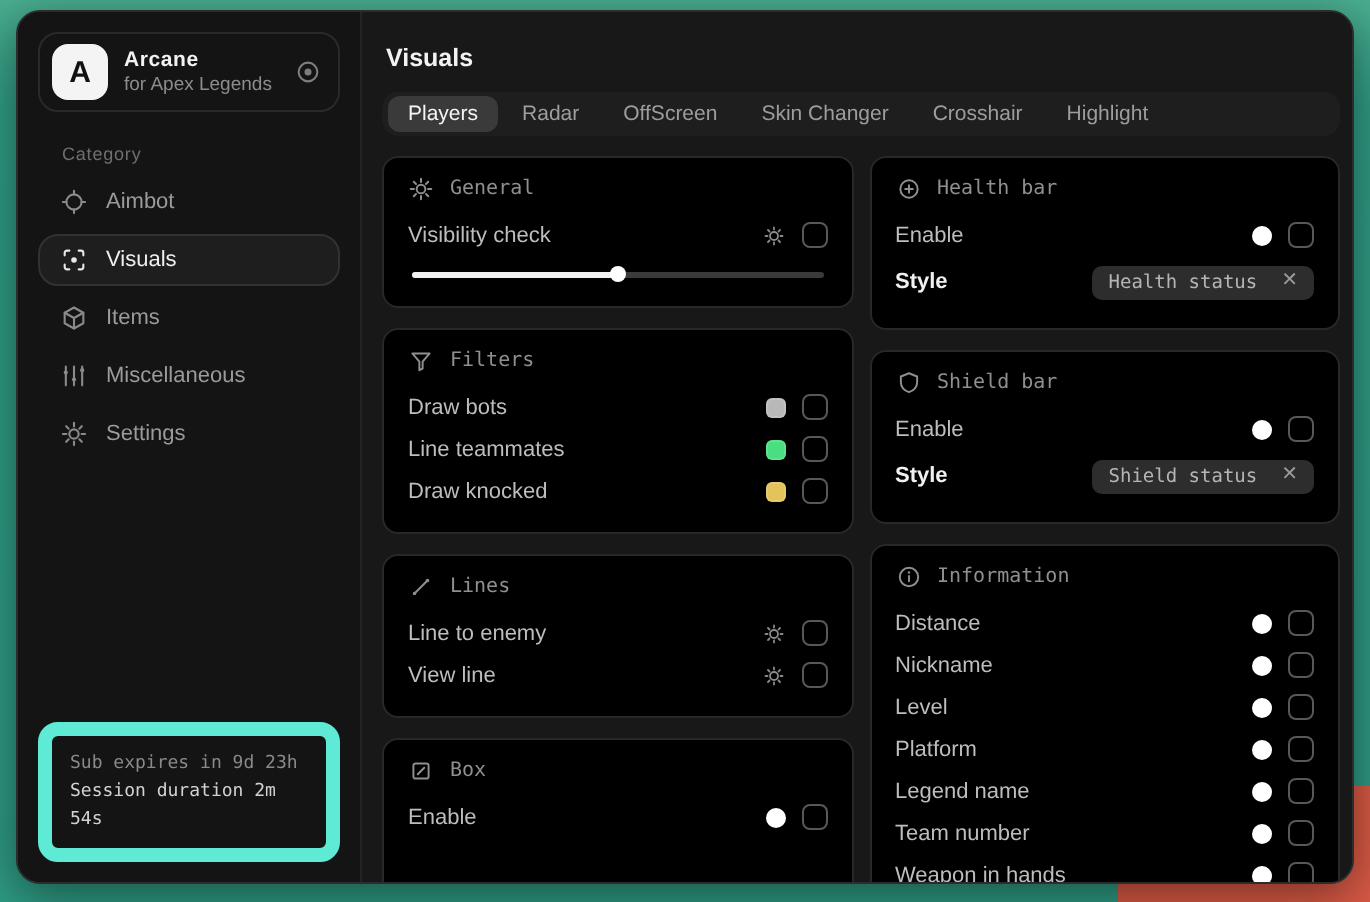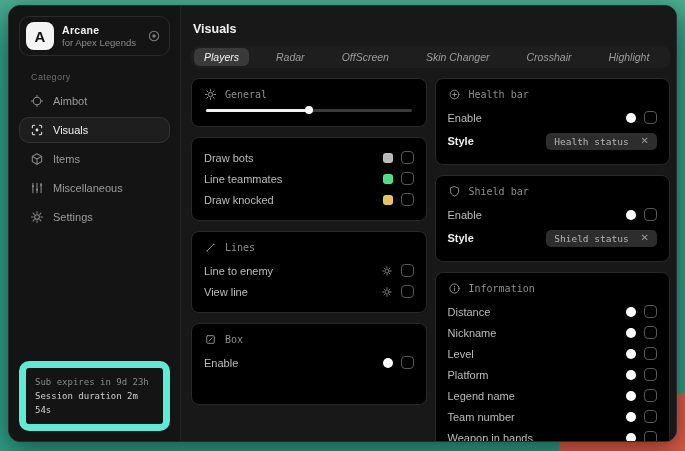--- a/index.html
+++ b/index.html
@@ -29,21 +29,21 @@
   .nav-item .nlabel { font-size:11px; }
   .nav-item.active { background:#1e1e1e; border-color:#323232; color:#efefef; }
   .nav-item.active .nicon { color:#e8e8e8; }
   .nicon { color:#8a8a8a; display:flex; }
   .status-card { margin-top:auto; border:7px solid #5eead4; border-radius:10px; padding:7px 9px; font-family:"DejaVu Sans Mono", monospace; }
   .status-line1 { color:#8a8a8a; font-size:9px; line-height:14px; }
   .status-line2 { color:#d2d2d2; font-size:9px; line-height:14px; }
   
   .main { flex:1; padding:14px 6px 0 10px; display:flex; flex-direction:column; background:#181818; }
   .page-title { color:#f2f2f2; font-size:12.5px; font-weight:bold; margin:2px 0 10px 2px; }
-  .tabbar { background:#1e1e1e; border-radius:8px; height:24px; display:flex; align-items:center; padding:2px 3px; gap:17px; margin-bottom:10px;font-style:italic; }
+  .tabbar { background:#1e1e1e; border-radius:8px; height:24px; display:flex; align-items:center; padding:2px 3px; gap:2px; margin-bottom:10px; }
   .tab { color:#9d9d9d; font-size:10.5px; padding:3px 10px; border-radius:6px; white-space:nowrap; cursor:default; }
   .tab.active { background:#3a3a3a; color:#f4f4f4; }
   .cols { display:flex; gap:8px; align-items:flex-start; }
   .col { flex:1; display:flex; flex-direction:column; gap:10px; }
   .card { background:#000000; border:1px solid #282828; border-radius:8px; padding:9px 12px 10px 12px; }
   .card-head { display:flex; align-items:center; gap:8px; color:#8f8f8f; font-family:"DejaVu Sans Mono", monospace; font-size:10px; margin-bottom:6px; }
   .cicon { display:flex; color:#8f8f8f; }
   .row { display:flex; align-items:center; justify-content:space-between; height:21px; }
   .rlabel { color:#bdbdbd; font-size:11px; }
   .rlabel.strong { color:#f0f0f0; font-weight:bold; }
@@ -160,85 +160,105 @@
         <div class="card">
           <div class="card-head">
             <span class="cicon">
               <svg width="13" height="13" viewBox="0 0 24 24">
                   <circle cx="12" cy="12" r="4"></circle>
                   <path d="M12 2.5v3M12 18.5v3M2.5 12h3M18.5 12h3M5.3 5.3l2.1 2.1M16.6 16.6l2.1 2.1M18.7 5.3l-2.1 2.1M7.4 16.6l-2.1 2.1"></path>
                 </svg>
             </span>
             <span>General</span>
           </div>
-          <div class="slider">
-            <div class="slider-fill" style="width: 50%;"></div>
-            <div class="slider-thumb" style="left: 50%;"></div>
-          </div>
-        </div>
-
-        <div class="card">
-          <div class="row">
-            <span class="rlabel">Draw bots</span>
-            <span class="controls">
-              <span class="swatch" style="background-color: rgb(185, 185, 185);"></span>
-              <span class="checkbox"></span>
-            </span>
-          </div>
-          <div class="row">
-            <span class="rlabel">Line teammates</span>
-            <span class="controls">
-              <span class="swatch" style="background-color: rgb(74, 222, 128);"></span>
-              <span class="checkbox"></span>
-            </span>
-          </div>
-          <div class="row">
-            <span class="rlabel">Draw knocked</span>
-            <span class="controls">
-              <span class="swatch" style="background-color: rgb(228, 195, 92);"></span>
-              <span class="checkbox"></span>
-            </span>
-          </div>
-        </div>
-
-        <div class="card">
-          <div class="card-head">
-            <span class="cicon">
-              <svg width="13" height="13" viewBox="0 0 24 24">
-                  <path d="M6 18L18 6"></path>
-                  <circle cx="6" cy="18" r="1.6" fill="currentColor" stroke="none"></circle>
-                  <circle cx="18" cy="6" r="1.6" fill="currentColor" stroke="none"></circle>
-                </svg>
-            </span>
-            <span>Lines</span>
-          </div>
-          <div class="row">
-            <span class="rlabel">Line to enemy</span>
+          <div class="row">
+            <span class="rlabel">Visibility check</span>
             <span class="controls">
               <span class="gicon">
                 <svg width="12" height="12" viewBox="0 0 24 24">
                     <circle cx="12" cy="12" r="4"></circle>
                     <path d="M12 3.5v2M12 18.5v2M3.5 12h2M18.5 12h2M6 6l1.5 1.5M16.5 16.5L18 18M18 6l-1.5 1.5M7.5 16.5L6 18"></path>
                   </svg>
               </span>
               <span class="checkbox"></span>
             </span>
           </div>
-          <div class="row">
-            <span class="rlabel">View line</span>
+          <div class="slider">
+            <div class="slider-fill" style="width: 50%;"></div>
+            <div class="slider-thumb" style="left: 50%;"></div>
+          </div>
+        </div>
+
+        <div class="card">
+          <div class="card-head">
+            <span class="cicon">
+              <svg width="13" height="13" viewBox="0 0 24 24">
+                  <path d="M4 5h16l-6.5 7.5V19l-3 1.5v-8z"></path>
+                </svg>
+            </span>
+            <span>Filters</span>
+          </div>
+          <div class="row">
+            <span class="rlabel">Draw bots</span>
+            <span class="controls">
+              <span class="swatch" style="background-color: rgb(185, 185, 185);"></span>
+              <span class="checkbox"></span>
+            </span>
+          </div>
+          <div class="row">
+            <span class="rlabel">Line teammates</span>
+            <span class="controls">
+              <span class="swatch" style="background-color: rgb(74, 222, 128);"></span>
+              <span class="checkbox"></span>
+            </span>
+          </div>
+          <div class="row">
+            <span class="rlabel">Draw knocked</span>
+            <span class="controls">
+              <span class="swatch" style="background-color: rgb(228, 195, 92);"></span>
+              <span class="checkbox"></span>
+            </span>
+          </div>
+        </div>
+
+        <div class="card">
+          <div class="card-head">
+            <span class="cicon">
+              <svg width="13" height="13" viewBox="0 0 24 24">
+                  <path d="M6 18L18 6"></path>
+                  <circle cx="6" cy="18" r="1.6" fill="currentColor" stroke="none"></circle>
+                  <circle cx="18" cy="6" r="1.6" fill="currentColor" stroke="none"></circle>
+                </svg>
+            </span>
+            <span>Lines</span>
+          </div>
+          <div class="row">
+            <span class="rlabel">Line to enemy</span>
             <span class="controls">
               <span class="gicon">
                 <svg width="12" height="12" viewBox="0 0 24 24">
                     <circle cx="12" cy="12" r="4"></circle>
                     <path d="M12 3.5v2M12 18.5v2M3.5 12h2M18.5 12h2M6 6l1.5 1.5M16.5 16.5L18 18M18 6l-1.5 1.5M7.5 16.5L6 18"></path>
                   </svg>
               </span>
               <span class="checkbox"></span>
             </span>
           </div>
+          <div class="row">
+            <span class="rlabel">View line</span>
+            <span class="controls">
+              <span class="gicon">
+                <svg width="12" height="12" viewBox="0 0 24 24">
+                    <circle cx="12" cy="12" r="4"></circle>
+                    <path d="M12 3.5v2M12 18.5v2M3.5 12h2M18.5 12h2M6 6l1.5 1.5M16.5 16.5L18 18M18 6l-1.5 1.5M7.5 16.5L6 18"></path>
+                  </svg>
+              </span>
+              <span class="checkbox"></span>
+            </span>
+          </div>
         </div>
 
         <div class="card">
           <div class="card-head">
             <span class="cicon">
               <svg width="13" height="13" viewBox="0 0 24 24">
                   <rect x="5" y="5" width="14" height="14" rx="2"></rect>
                   <path d="M9 15l6-6"></path>
                 </svg>
             </span>

